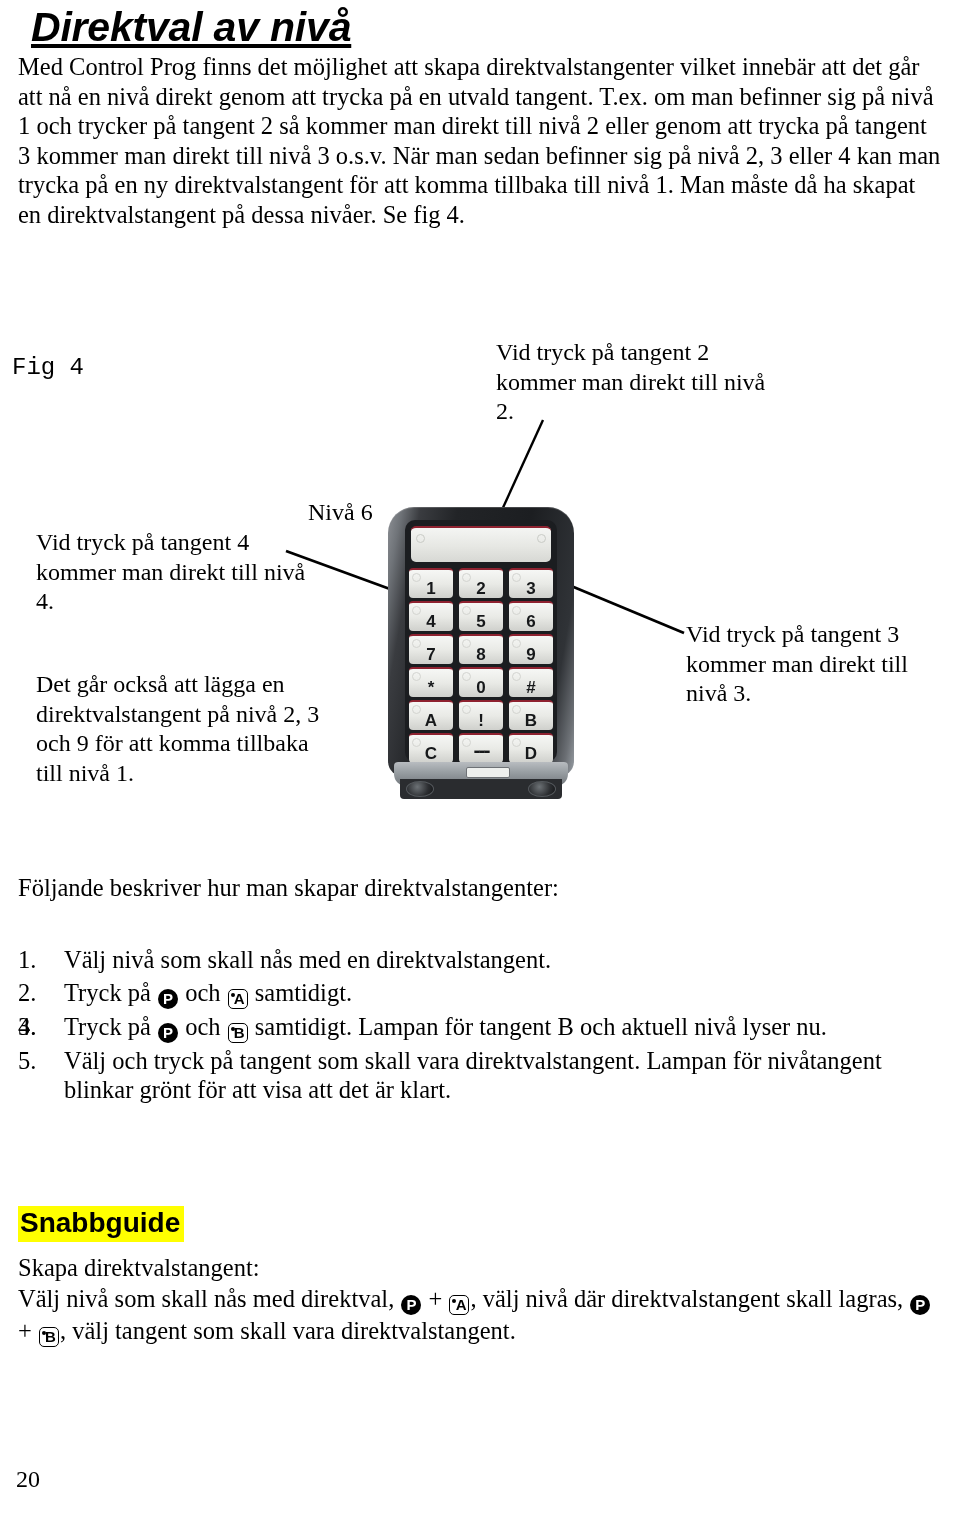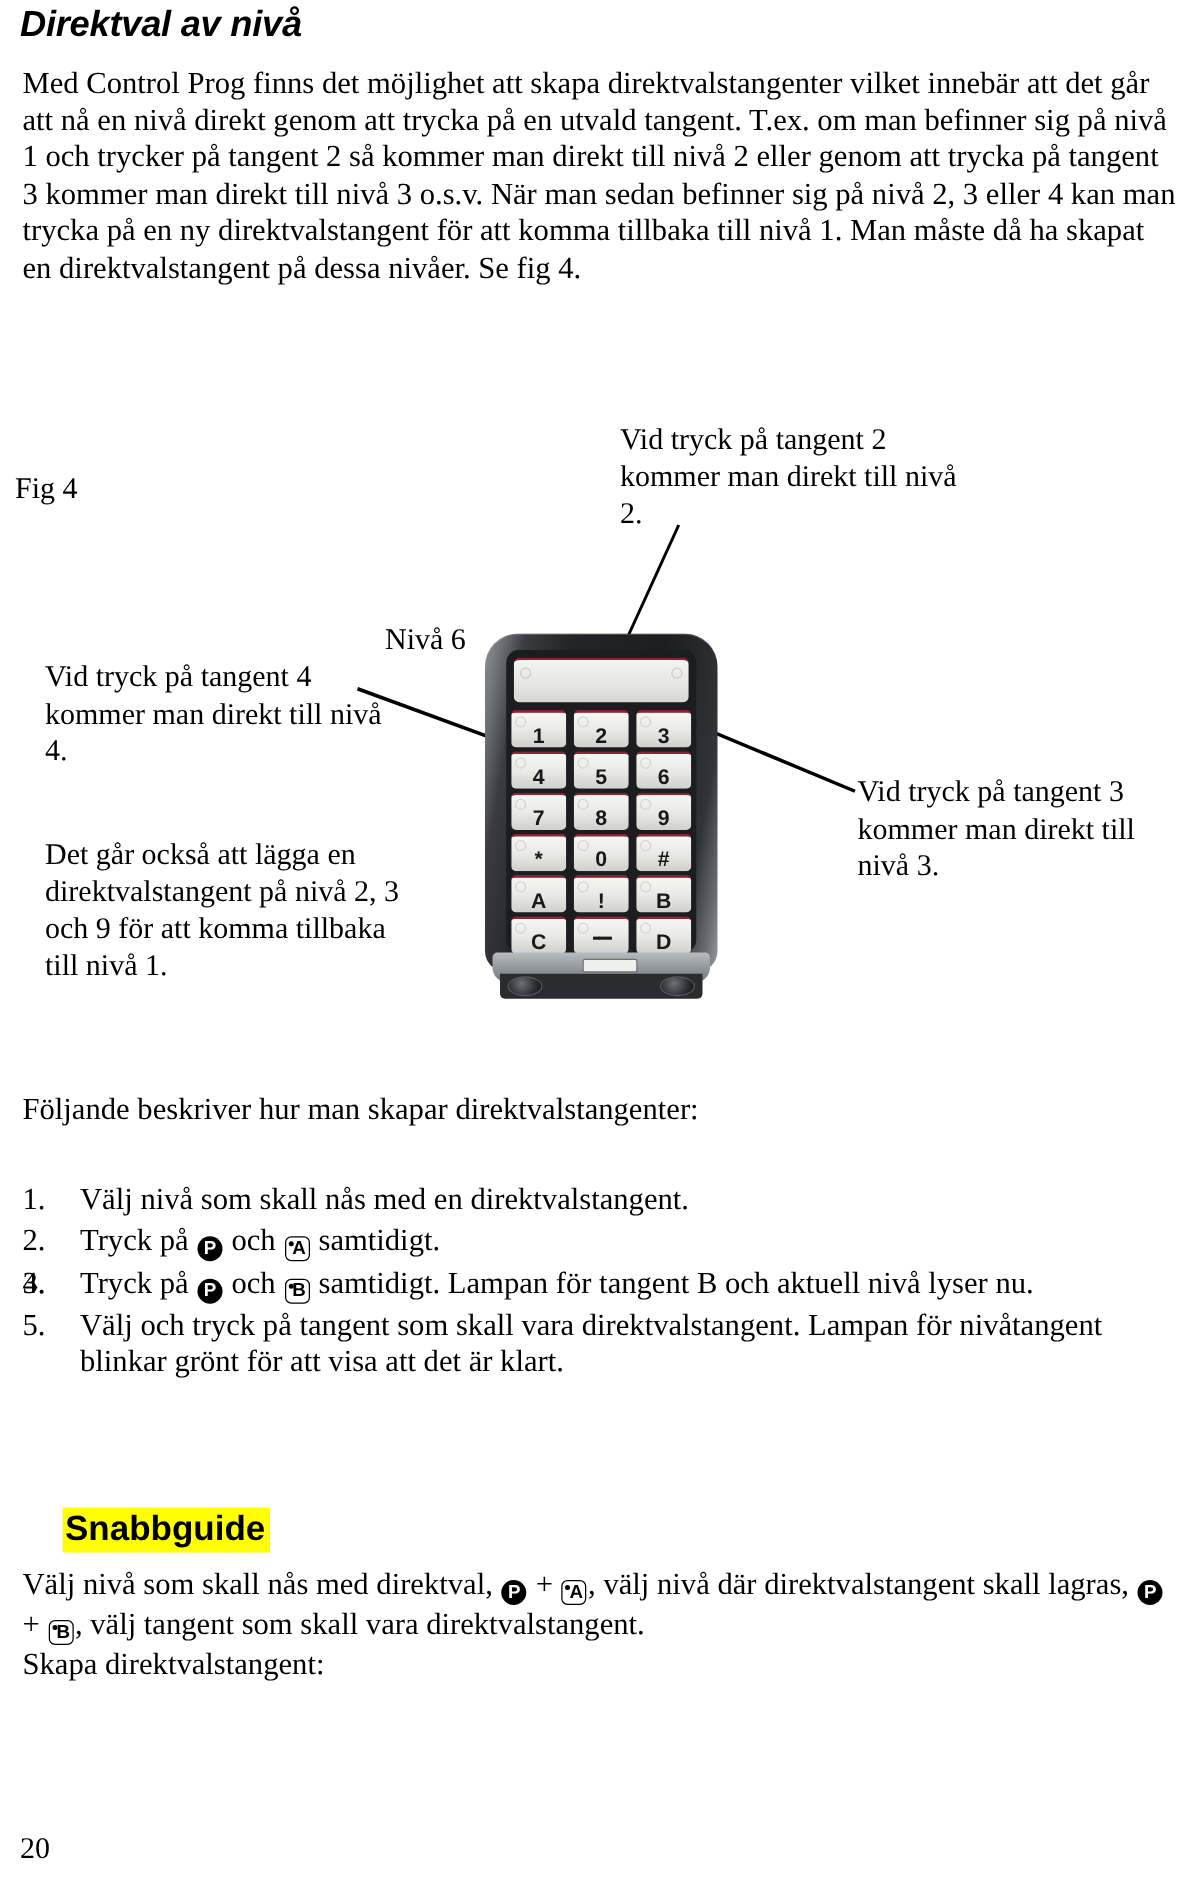--- a/index.html
+++ b/index.html
@@ -13,28 +13,29 @@
     height: 1518px;
     position: relative;
     overflow: hidden;
     font-family: "Liberation Serif", "DejaVu Serif", serif;
     color: #000000;
   }
 
   
   .page-title {
     position: absolute;
-    left: 16px;
+    left: 31px;
     top: 4px;
     font-family: "Liberation Sans", "DejaVu Sans", sans-serif;
     font-weight: bold;
     font-style: italic;
-    font-size: 29px;
+    font-size: 41px;
     letter-spacing: -0.2px;
     white-space: nowrap;
+    text-decoration: underline;
   }
 
   
   .intro {
     position: absolute;
     left: 18px;
     top: 52px;
     width: 924px;
     font-size: 24.5px;
     line-height: 29.5px;
@@ -45,23 +46,24 @@
   .figure-area {
     position: absolute;
     left: 0;
     top: 320px;
     width: 960px;
     height: 520px;
   }
   .fig-label {
     position: absolute;
     left: 12px;
-    top: 58px;
+    top: 34px;
     font-size: 24px;
     white-space: nowrap;
+    font-family: Liberation Mono, monospace;
   }
   .callout {
     position: absolute;
     font-size: 24px;
     line-height: 29.5px;
   }
   .callout-top-right { left: 496px; top: 18px;  width: 290px; }
   .callout-level1    { left: 308px; top: 178px; white-space: nowrap; }
   .callout-left-top  { left: 36px;  top: 208px; width: 280px; }
   .callout-left-bot  { left: 36px;  top: 350px; width: 290px; }
@@ -229,21 +231,20 @@
   .snabb-heading {
     position: absolute;
     left: 18px;
     top: 1206px;
     font-family: "Liberation Sans", "DejaVu Sans", sans-serif;
     font-weight: bold;
     font-size: 28px;
     background: #ffff00;
     padding: 1px 4px 3px 2px;
     white-space: nowrap;
-    margin-left: 32px;
   }
   .snabb-body {
     position: absolute;
     left: 18px;
     top: 1252px;
     width: 924px;
     font-size: 24.5px;
     line-height: 31px;
   }
 
@@ -371,17 +372,17 @@
     <li class="step"><span class="step-num">1.</span><span>Välj nivå som skall nås med en direktvalstangent.</span></li>
     <li class="step"><span class="step-num">2.</span><span>Tryck på <span class="gl-p">P</span> och <span class="gl-k">A</span> samtidigt.</span></li>
     <li class="step"><span class="step-num">3.</span></li>
     <li class="step"><span class="step-num">4.</span><span>Tryck på <span class="gl-p">P</span> och <span class="gl-k">B</span> samtidigt. Lampan för tangent B och aktuell nivå lyser nu.</span></li>
     <li class="step"><span class="step-num">5.</span><span>Välj och tryck på tangent som skall vara direktvalstangent. Lampan för nivåtangent blinkar grönt för att visa att det är klart.</span></li>
   </ol>
 
 <div class="snabb-heading">Snabbguide</div>
 
 <div class="snabb-body">
+  <div>Skapa direktvalstangent:</div>
   <div id="snabb-rich">Välj nivå som skall nås med direktval, <span class="gl-p">P</span> + <span class="gl-k">A</span>, välj nivå där direktvalstangent skall lagras, <span class="gl-p">P</span> + <span class="gl-k">B</span>, välj tangent som skall vara direktvalstangent.</div>
-  <div>Skapa direktvalstangent:</div>
 </div>
 
 <div class="page-number">20</div>
 
 </body></html>

